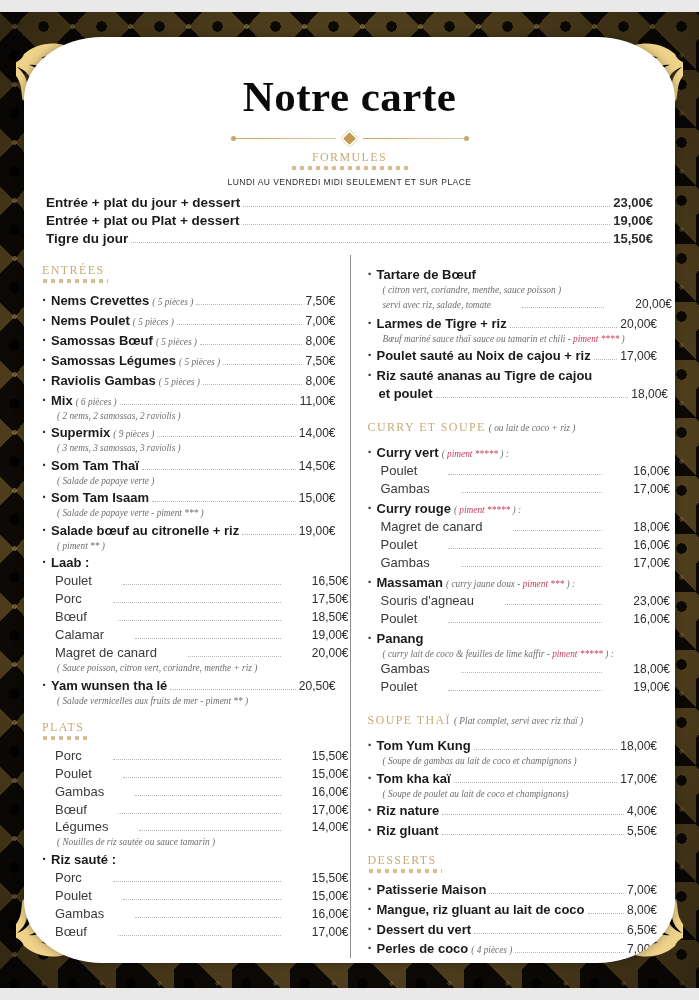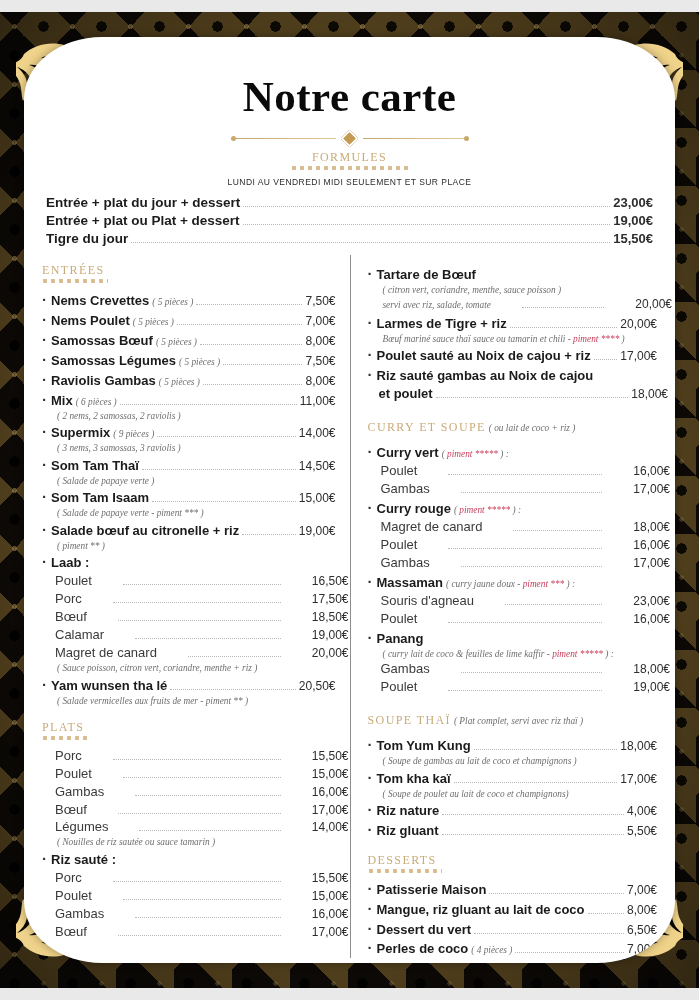--- a/index.html
+++ b/index.html
@@ -387,21 +387,21 @@
               <span class="dots"></span>
               <span class="pr">20,00€</span>
             </div>
             <div class="note">Bœuf mariné sauce thaï sauce ou tamarin et chili - <span class="piment">piment ****</span> )</div>
             <div class="row ">
               <span class="nm"><span class="b top">Poulet sauté au Noix de cajou + riz</span></span>
               <span class="dots"></span>
               <span class="pr">17,00€</span>
             </div>
             <div class="row">
-              <span class="nm b top">Riz sauté gambas au Noix de cajou</span>
+              <span class="nm b top">Riz sauté ananas au Tigre de cajou</span>
             </div>
             <div class="row" style="padding-left:11px">
               <span class="nm top">et poulet</span>
               <span class="dots"></span>
               <span class="pr">18,00€</span>
             </div>
           </div>
 
         <div class="sec-gap"></div>
         <div>

